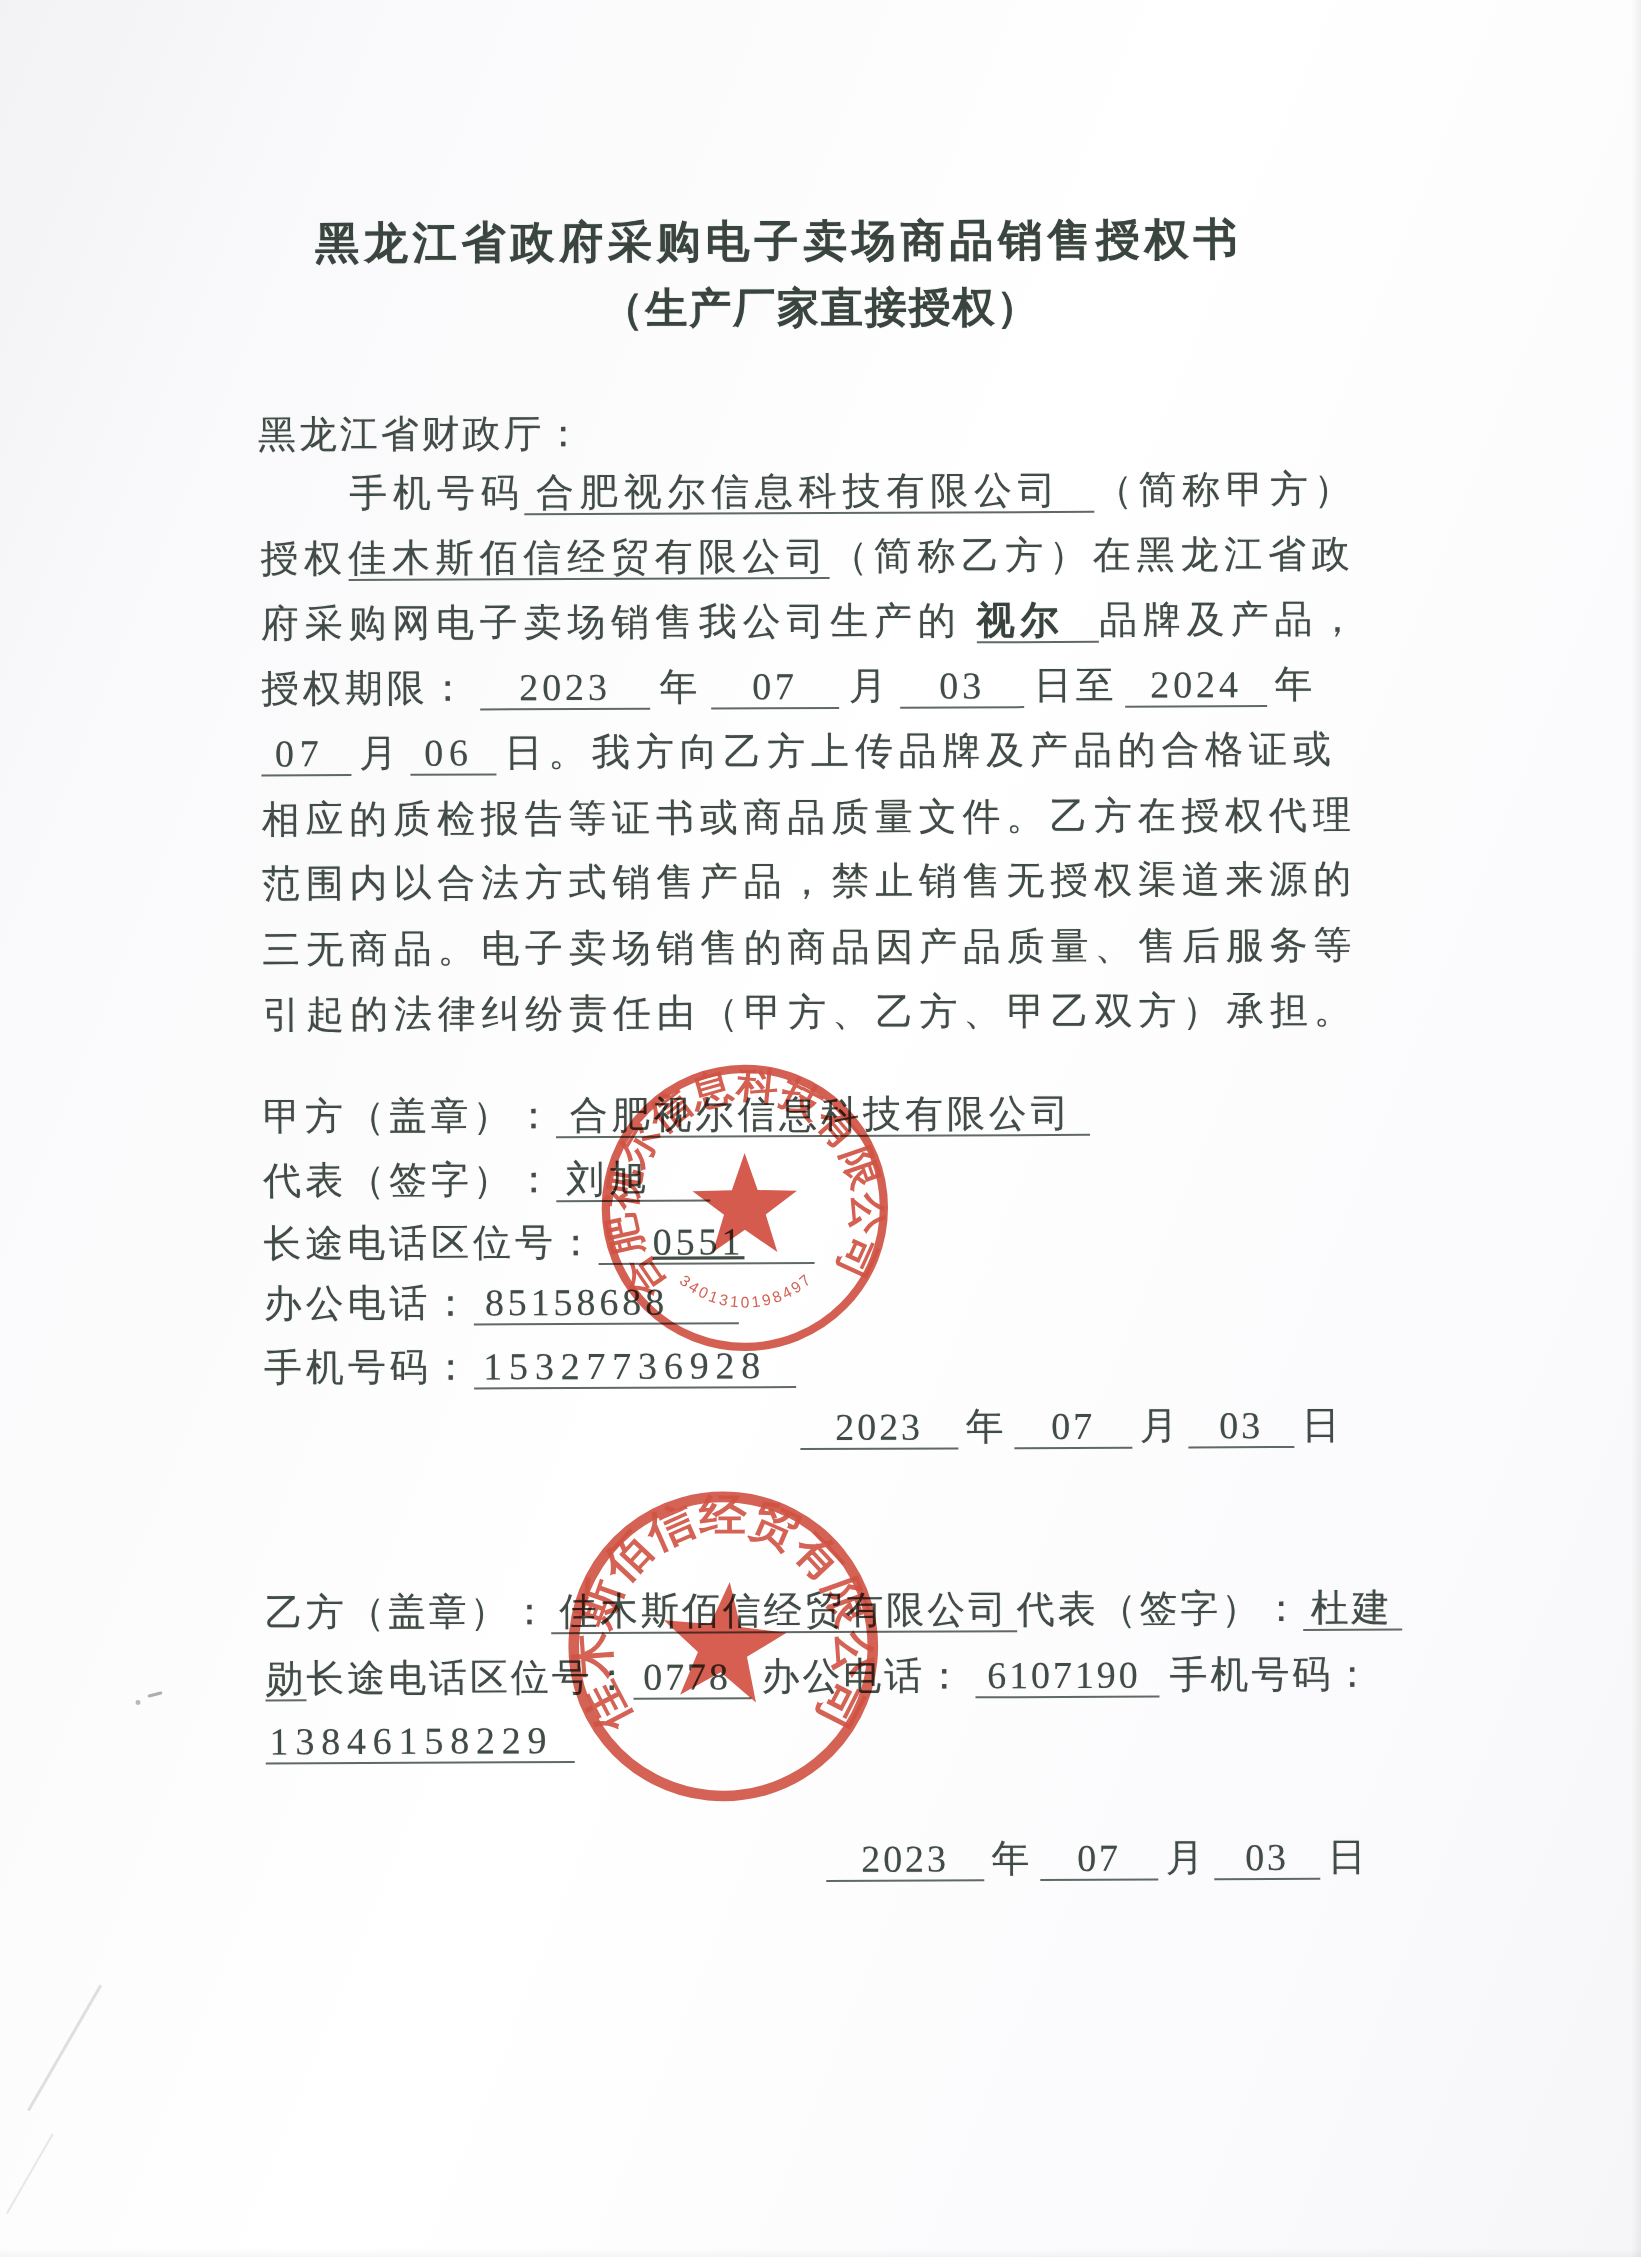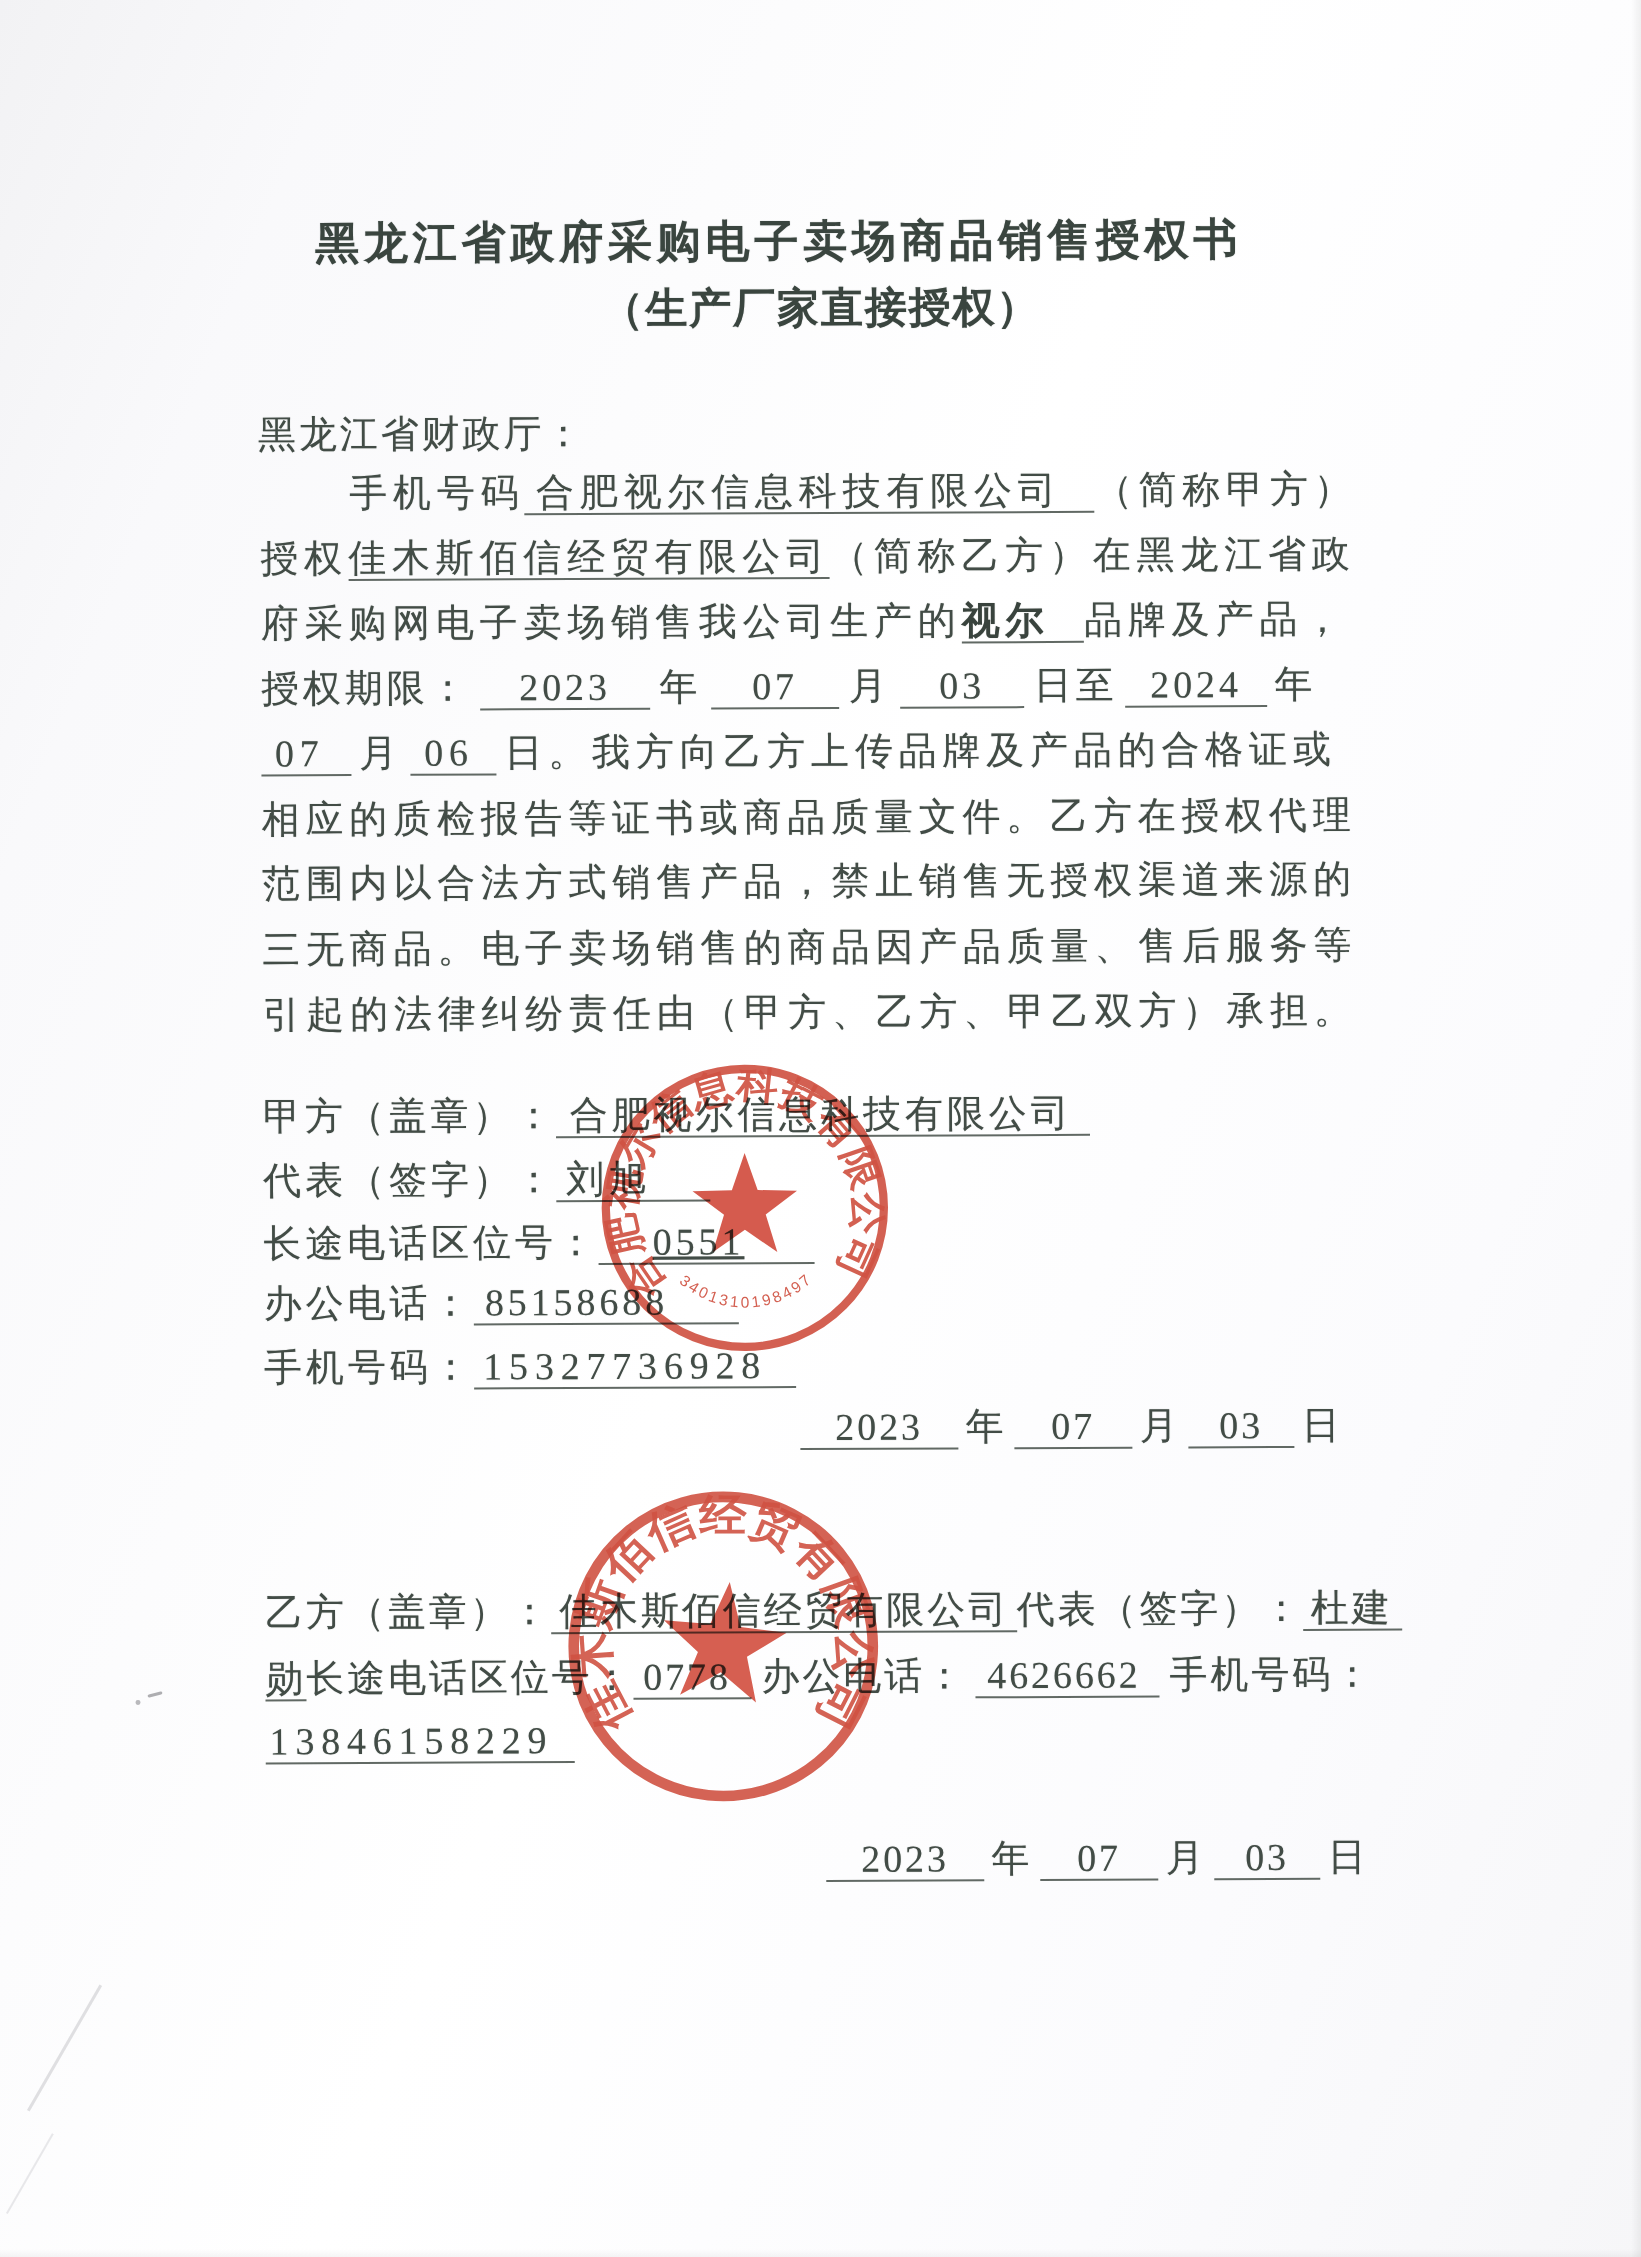--- a/index.html
+++ b/index.html
@@ -50,21 +50,21 @@
 
     <div class="line" style="left:263px;top:466px;">
       <span class="indent"></span><span>手机号码</span><span class="u" style="padding:0 33px 0 11.6px;">合肥视尔信息科技有限公司</span><span>（简称甲方）</span>
     </div>
 
     <div class="line" style="left:263px;top:531px;">
       <span>授权</span><span class="u">佳木斯佰信经贸有限公司</span><span>（简称乙方）在黑龙江省政</span>
     </div>
 
     <div class="line" style="left:263px;top:596px;">
-      <span>府采购网电子卖场销售我公司生产的</span><span class="u b" style="padding-right:35px;">视尔</span><span>品牌及产品，</span>
+      <span>府采购网电子卖场销售我公司生产的</span><span class="u b" style="padding-right:35px;margin-left:15px;">视尔</span><span>品牌及产品，</span>
     </div>
 
     <div class="line" style="left:263px;top:661px;letter-spacing:3.9px;">
       <span>授权期限：</span><span class="u" style="padding:0 39px;margin:0 9.7px;">2023</span><span>年</span><span class="u" style="padding:0 41px;margin:0 9.7px;">07</span><span>月</span><span class="u" style="padding:0 39px;margin:0 9.7px;">03</span><span>日至</span><span class="u" style="padding:0 25px;margin:0 7.7px;">2024</span><span>年</span>
     </div>
 
     <div class="line" style="left:263px;top:726px;">
       <span class="u" style="padding:0 27px 0 13.5px;margin-right:7.7px;">07</span><span>月</span><span class="u" style="padding:0 23px 0 13.5px;margin:0 7.7px;">06</span><span>日。我方向乙方上传品牌及产品的合格证或</span>
     </div>
 
@@ -90,21 +90,21 @@
     </div>
 
     <div class="date-line" style="left:799px;top:1402px;">
       <span class="u" style="padding:0 35px;">2023</span><span style="margin:0 7.7px;">年</span><span class="u" style="padding:0 37px;">07</span><span style="margin:0 7.7px;">月</span><span class="u" style="padding:0 31px;">03</span><span style="margin-left:7.7px;">日</span>
     </div>
 
     <div class="pline" style="left:263px;top:1585px;letter-spacing:2.9px;">
       <span>乙方（盖章）：</span><span class="u" style="padding:0 7.7px;">佳木斯佰信经贸有限公司</span><span>代表（签字）：</span><span class="u" style="padding:0 9.7px 0 7.7px;">杜建</span>
     </div>
     <div class="pline" style="left:263px;top:1651px;letter-spacing:2.9px;">
-      <span class="u">勋</span><span>长途电话区位号：</span><span class="u" style="padding:0 21px 0 9.7px;margin-right:9.7px;">0778</span><span>办公电话：</span><span class="u" style="padding:0 19.3px 0 11.6px;margin:0 9.7px;">4626662</span><span>手机号码：</span>
+      <span class="u">勋</span><span>长途电话区位号：</span><span class="u" style="padding:0 21px 0 9.7px;margin-right:9.7px;">0778</span><span>办公电话：</span><span class="u" style="padding:0 19.3px 0 11.6px;margin:0 9.7px;">6107190</span><span>手机号码：</span>
     </div>
     <div class="pline" style="left:263px;top:1717px;">
       <span class="u" style="padding:0 21px 0 3.9px;letter-spacing:6.8px;">13846158229</span>
     </div>
 
     <div class="date-line" style="left:823px;top:1834px;">
       <span class="u" style="padding:0 35px;">2023</span><span style="margin:0 7.7px;">年</span><span class="u" style="padding:0 37px;">07</span><span style="margin:0 7.7px;">月</span><span class="u" style="padding:0 31px;">03</span><span style="margin-left:7.7px;">日</span>
     </div>
 
     <svg class="stamp" style="left:589px;top:1052px;width:311px;height:311px;" viewBox="0 0 340 340">

